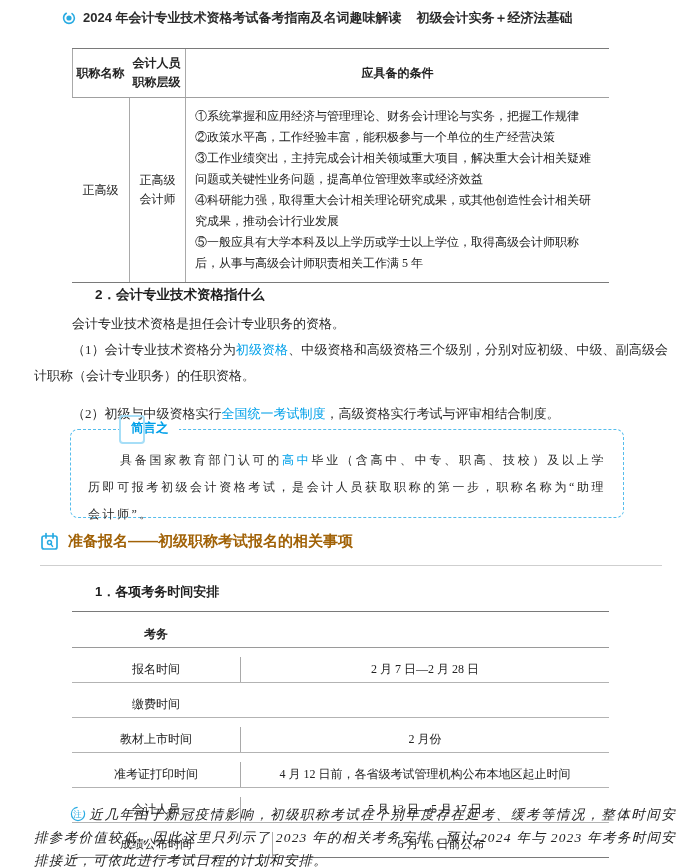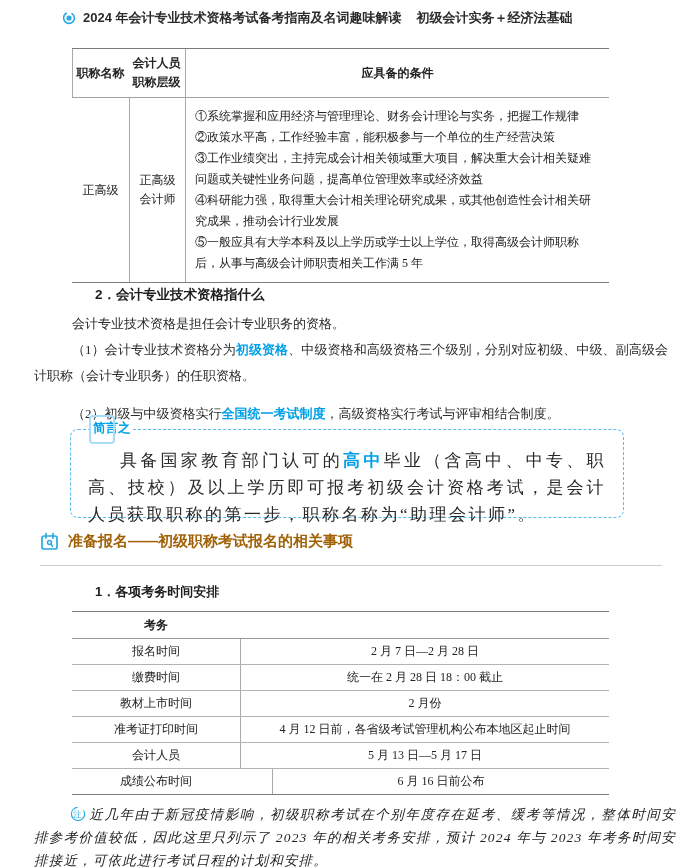--- a/index.html
+++ b/index.html
@@ -23,45 +23,45 @@
   .btable .vline { border-left:1px solid #a9a9a9; }
 
   .t1 { top:48px; }
   .t1 .hrow { border-bottom:1px solid #a0a0a0; }
   .t1 .hrow .cell { height:48px; font-weight:bold; }
   .t1 .c1 { width:57px; } .t1 .c2 { width:56px; } .t1 .c3 { flex:1; }
   .t1 .body .c3 { text-align:left; padding:8px 8px 8px 9px; line-height:21px; justify-content:flex-start; }
   .t1 .cell .ln { line-height:19px; }
 
   .t2 { top:611px; }
-  .t2 .row { border-bottom:1px solid #b3b3b3; }
+  .t2 .row { border-bottom:1px solid #b3b3b3;margin-top:9px; }
   .t2 .row:last-child { border-bottom:none;gap:32px; }
   .t2 .row .cell { height:25px; justify-content:center; }
   .t2 .hrow .cell { height:26px; font-weight:bold; }
   .t2 .hrow { border-bottom:1px solid #9a9a9a; }
   .t2 .k { width:168px; } .t2 .v { flex:1; }
 
   
   .h-sec2 { position:absolute; left:95px; top:286px; font-family:"Liberation Sans",sans-serif;
     font-weight:bold; font-size:13.5px; color:#1e1e1e; }
   .para { position:absolute; left:34px; width:634px; font-size:13px; line-height:26px;
     color:#2a2a2a; text-align:justify; }
   .p1 { top:311px; text-indent:38px; }
   .p2 { top:337px; text-indent:38px; }
   .p3 { top:401px; text-indent:38px; }
-  .hl { color:#00a0e9; font-weight:bold;margin-top:48px; }
+  .hl { color:#00a0e9; font-weight:normal;margin-top:48px; }
 
   
   .sbox { position:absolute; left:70px; top:429px; width:554px; height:89px;
     border:1.5px dashed #55bdec; border-radius:8px; }
-  .sbox-label { position:absolute; top:-10px; left:20px; background:#fff; padding:0 2px;
+  .sbox-label { position:absolute; top:-10px; left:50px; background:#fff; padding:0 10px;
     color:#00a0e9; font-weight:bold; font-size:12.5px; font-family:"Liberation Sans",sans-serif; }
   .sbox-label::before { content:""; position:absolute; left:-2px; top:-5px; width:22px; height:25px;
     border:2px solid #a6def7; border-radius:4px; }
-  .sbox-text { padding:17px 17px 0 17px; font-size:17px; line-height:27px; letter-spacing:2.5px;
+  .sbox-text { padding:17px 17px 0 17px; font-size:12px; line-height:27px; letter-spacing:2.5px;
     text-indent:32px; color:#2a2a2a; text-align:justify; }
 
   
   .h-sec3 { position:absolute; left:40px; top:532px; display:flex; align-items:flex-start;
     font-family:"Liberation Sans",sans-serif; font-weight:bold; font-size:15px; color:#a16207; }
   .cal-icon { width:19px; height:19px; margin-right:9px; flex:0 0 auto; }
   .divider { position:absolute; left:40px; top:565px; width:622px; height:1px; background:#cfcfcf; }
   .h-sub1 { position:absolute; left:95px; top:583px; font-family:"Liberation Sans",sans-serif;
     font-weight:bold; font-size:13px; color:#1e1e1e; }
 
@@ -145,21 +145,20 @@
   <div class="btable t2">
     <div class="row hrow">
       <div class="cell k">考务</div>
     </div>
     <div class="row">
       <div class="cell k">报名时间</div>
       <div class="cell v vline">2 月 7 日—2 月 28 日</div>
     </div>
     <div class="row">
       <div class="cell k">缴费时间</div>
-      <div class="cell v vline">统一在 2 月 28 日 18：00 截止</div>
     </div>
     <div class="row">
       <div class="cell k">教材上市时间</div>
       <div class="cell v vline">2 月份</div>
     </div>
     <div class="row">
       <div class="cell k">准考证打印时间</div>
       <div class="cell v vline">4 月 12 日前，各省级考试管理机构公布本地区起止时间</div>
     </div>
     <div class="row">

